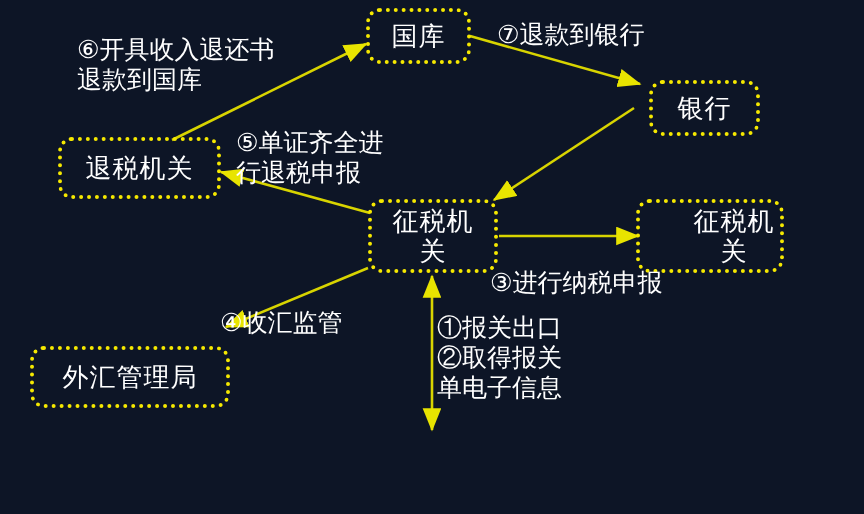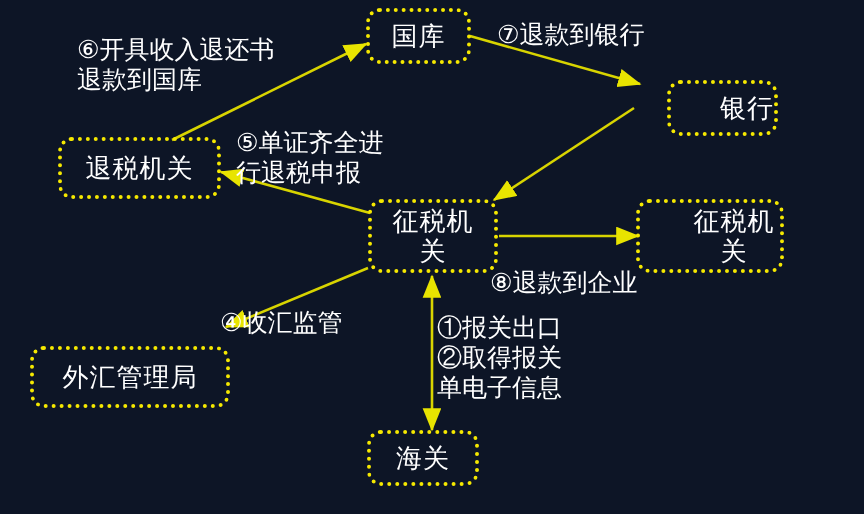--- a/index.html
+++ b/index.html
@@ -80,54 +80,51 @@
 
     <line x1="368" y1="268" x2="226" y2="327" stroke="#d8d400" stroke-width="2.6" marker-end="url(#ah)"></line>
 
     <line x1="432" y1="276" x2="432" y2="430" stroke="#d8d400" stroke-width="2.6" marker-end="url(#ah)" marker-start="url(#ah-start)"></line>
   </svg>
 
   <div class="node" style="left:366px; top:8px; width:105px; height:56px;">
     <span>国库</span>
   </div>
 
-  <div class="node" style="left:667px; top:80px; width:111px; height:56px;justify-content:flex-end;">
+  <div class="node" style="left:649px; top:80px; width:111px; height:56px;">
     <span>银行</span>
   </div>
 
   <div class="node" style="left:58px; top:137px; width:163px; height:62px;">
     <span>退税机关</span>
   </div>
 
   <div class="node" style="left:368px; top:199px; width:130px; height:74px;">
     <span style="max-width:82px;">征税机关</span>
   </div>
 
   <div class="node" style="left:636px; top:199px; width:148px; height:74px;justify-content:flex-end;">
     <span style="max-width:92px;">征税机关</span>
   </div>
 
   <div class="node" style="left:30px; top:346px; width:200px; height:62px;">
     <span>外汇管理局</span>
   </div>
 
-  <div class="node" style="left:367px; top:430px; width:112px; height:56px;">
-    <span>海关</span>
-  </div>
 
   <div class="label" style="left:77px; top:22px;margin-top:13px;">⑥开具收入退还书
 退款到国库</div>
 
   <div class="label" style="left:497px; top:20px;">⑦退款到银行</div>
 
   <div class="label" style="left:236px; top:128px;">⑤单证齐全进
 行退税申报</div>
 
 
-  <div class="label" style="left:490px; top:268px;">⑧退款到企业</div>
+  <div class="label" style="left:490px; top:268px;">③进行纳税申报</div>
 
   <div class="label" style="left:220px; top:308px;">④收汇监管</div>
 
   <div class="label" style="left:437px; top:313px;font-family:Liberation Serif, serif;">①报关出口
 ②取得报关
 单电子信息</div>
 
 </div>
 
 </body></html>

